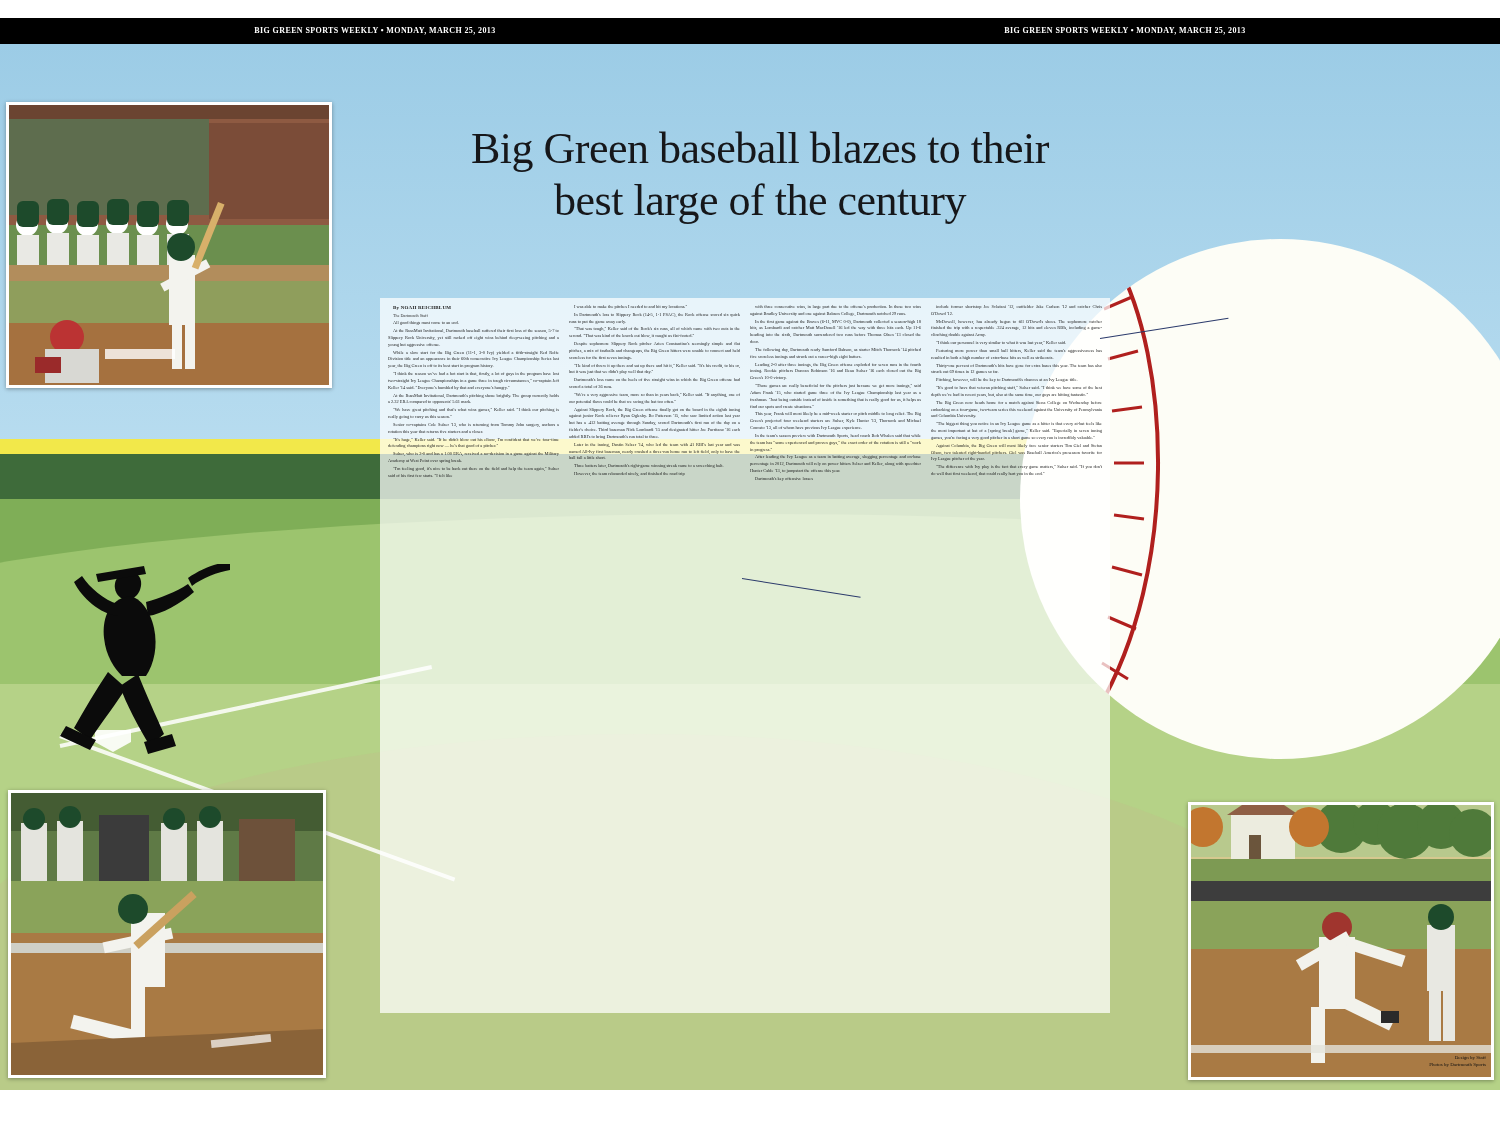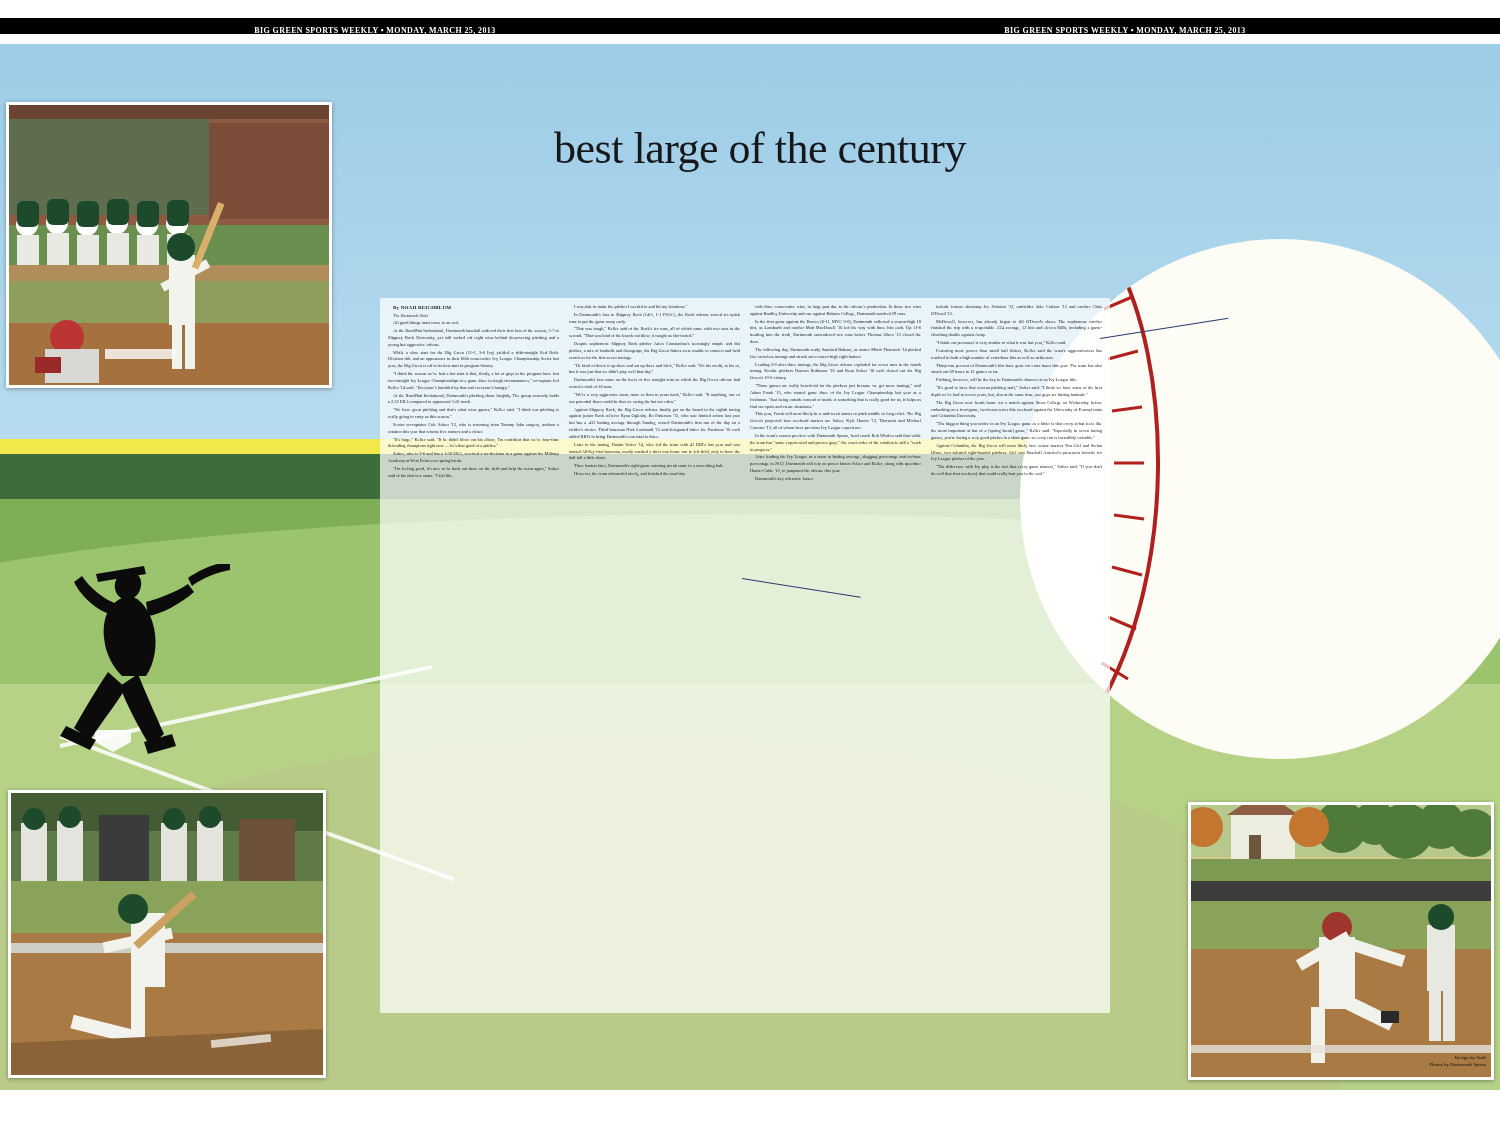--- a/index.html
+++ b/index.html
@@ -26,21 +26,21 @@
     top: 18px;
     width: 1500px;
     height: 1072px;
     background: #ffffff;
     overflow: hidden;
   }
   
   .masthead-bar {
     position: absolute;
     top: 0;
-    height: 16px;
+    height: 26px;
     background: #000000;
     color: #ffffff;
     font-family: "Liberation Serif", serif;
     font-weight: bold;
     font-size: 8px;
     letter-spacing: 0.4px;
     text-align: center;
     line-height: 26px;
     overflow: hidden;
     white-space: nowrap;
@@ -252,20 +252,21 @@
       <div id="ball-block"></div>
       <svg id="ball" viewBox="0 0 520 520">
         <circle cx="260" cy="260" r="258" fill="#fdfdf6"></circle>
         <path d="M96 22 C150 120 160 330 78 470" stroke="#b0201e" stroke-width="4" fill="none"></path>
         <path d="M84 70 L112 58 M88 120 L118 112 M92 172 L122 168 M94 224 L124 224 M94 276 L124 280 M92 328 L122 336 M88 378 L116 390 M82 424 L108 440" stroke="#b0201e" stroke-width="3" fill="none"></path>
         <path d="M372 10 C330 130 330 380 392 500" stroke="#b0201e" stroke-width="4" fill="none" opacity="0"></path>
       </svg>
     </div>
 
     <div id="headline">
+      <div>Big Green baseball blazes to their</div>
       <div>best large of the century</div>
     </div>
 
     <div id="article">
       <div class="col">
         <p class="byline">By NOAH REICHBLUM</p>
         <p class="byline-sub">The Dartmouth Staff</p>
         <p>All good things must come to an end.</p>
         <p>At the RussMatt Invitational, Dartmouth baseball suffered their first loss of the season, 5-7 to Slippery Rock University, yet still racked off eight wins behind deep-seeing pitching and a young but aggressive offense.</p>
         <p>While a slow start for the Big Green (11-1, 3-0 Ivy) yielded a fifth-straight Red Rolfe Division title and an appearance in their 60th consecutive Ivy League Championship Series last year, the Big Green is off to its best start in program history.</p>

